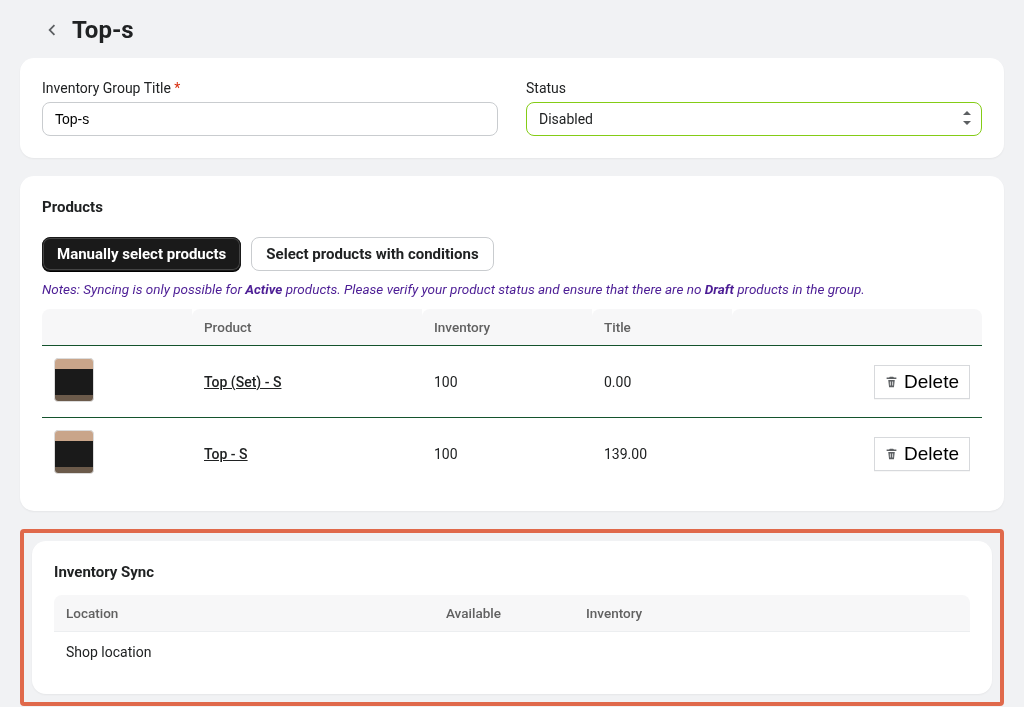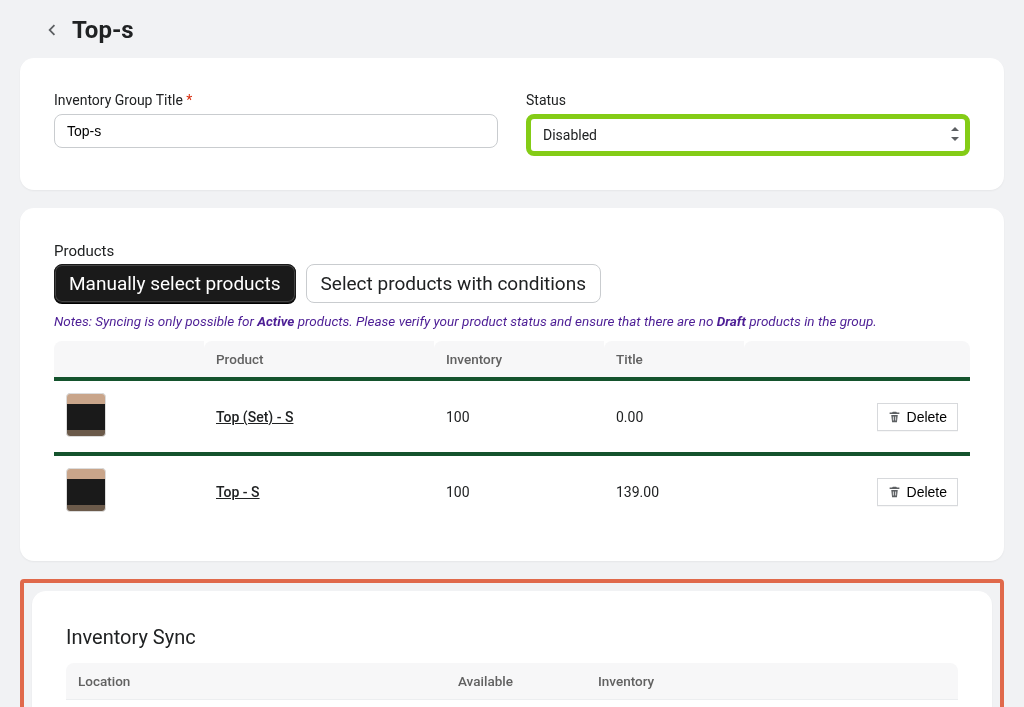--- a/index.html
+++ b/index.html
@@ -27,21 +27,21 @@
     color: #5c5f62;
     font-size: 18px;
   }
   .page-title {
     font-size: 24px;
     font-weight: 700;
   }
   .card {
     background: #fff;
     border-radius: 14px;
-    padding: 34px;
+    padding: 22px;
     margin-bottom: 18px;
     box-shadow: 0 1px 2px rgba(0,0,0,0.05);
   }
   .row2 {
     display: flex;
     gap: 28px;
   }
   .field {
     flex: 1;
     display: flex;
@@ -60,54 +60,55 @@
     padding: 8px 12px;
     font-size: 14px;
     background: #fff;
   }
   .select-wrap {
     position: relative;
     width: 100%;
   }
   .select-input {
     width: 100%;
-    border: 5px solid #84cc16;
+    border: 1px solid #84cc16;
     border-radius: 8px;
     padding: 8px 30px 8px 12px;
     font-size: 14px;
     background: #fff;
     appearance: none;
     cursor: pointer;
   }
   .select-caret {
     position: absolute;
     right: 10px; top: 50%;
     transform: translateY(-50%);
     color: #5c5f62;
     font-size: 11px;
     line-height: 1;
     pointer-events: none;
   }
   .section-title {
     font-size: 15px;
-    font-weight: 400;
-    margin-bottom: 4px;
+    font-weight: 700;
+    margin-bottom: 21px;
   }
   .tabs {
     display: flex;
     gap: 10px;
     margin-bottom: 10px;
   }
   .tab {
     border-radius: 8px;
     padding: 7px 14px;
-    font-size: 19px;
+    font-size: 15px;
     cursor: pointer;
     border: 1px solid #c9cccf;
     background: #fff;
+    font-weight: bold;
   }
   .tab.active {
     background: #1a1a1a;
     color: #fff;
     border: 1px solid #1a1a1a;
     box-shadow: inset 0 0 0 1px #444, 0 1px 0 #000;
   }
   .notes {
     font-style: italic;
     color: #4c1d95;
@@ -125,21 +126,21 @@
     font-size: 13.5px;
     color: #616161;
     background: #f7f7f8;
     padding: 10px 12px;
     border-top-left-radius: 8px;
   }
   .ptable thead th:first-child { border-top-left-radius: 8px; }
   .ptable thead th:last-child { border-top-right-radius: 8px; }
   .ptable tbody td {
     padding: 12px;
-    border-top: 4px solid #14532d;
+    border-top: 1px solid #14532d;
     font-size: 14px;
     vertical-align: middle;
   }
   .thumb {
     width: 40px; height: 44px;
     background: linear-gradient(180deg, #c9a58a 0%, #c9a58a 25%, #1a1a1a 25%, #1a1a1a 85%, #6b5a4a 85%);
     border: 1px solid #dcdcdc;
     border-radius: 4px;
     display: inline-block;
   }
@@ -151,38 +152,38 @@
   }
   .action-cell { text-align: right; padding-right: 8px; }
   .del-btn {
     display: inline-flex;
     align-items: center;
     gap: 6px;
     border: 1px solid #d7d9dc;
     background: #fff;
     border-radius: 0;
     padding: 5px 10px;
-    font-size: 14px;
+    font-size: 19px;
     cursor: pointer;
     box-shadow: 0 1px 0 rgba(0,0,0,0.03);
   }
   .del-btn svg { width: 13px; height: 13px; }
   .highlight {
     border: 4px solid #e0694b;
     border-radius: 4px;
     padding: 8px;
   }
   .sync-row {
     display: flex;
     gap: 26px;
     margin-bottom: 14px;
   }
   .sync-title {
-    font-weight: 400;
-    font-size: 20px;
+    font-weight: 700;
+    font-size: 15px;
     white-space: nowrap;
   }
   .sync-list {
     list-style: disc;
     padding-left: 18px;
     font-size: 14px;
     color: #202223;
   }
   .sync-list li { margin-bottom: 4px; }
   .ltable {

